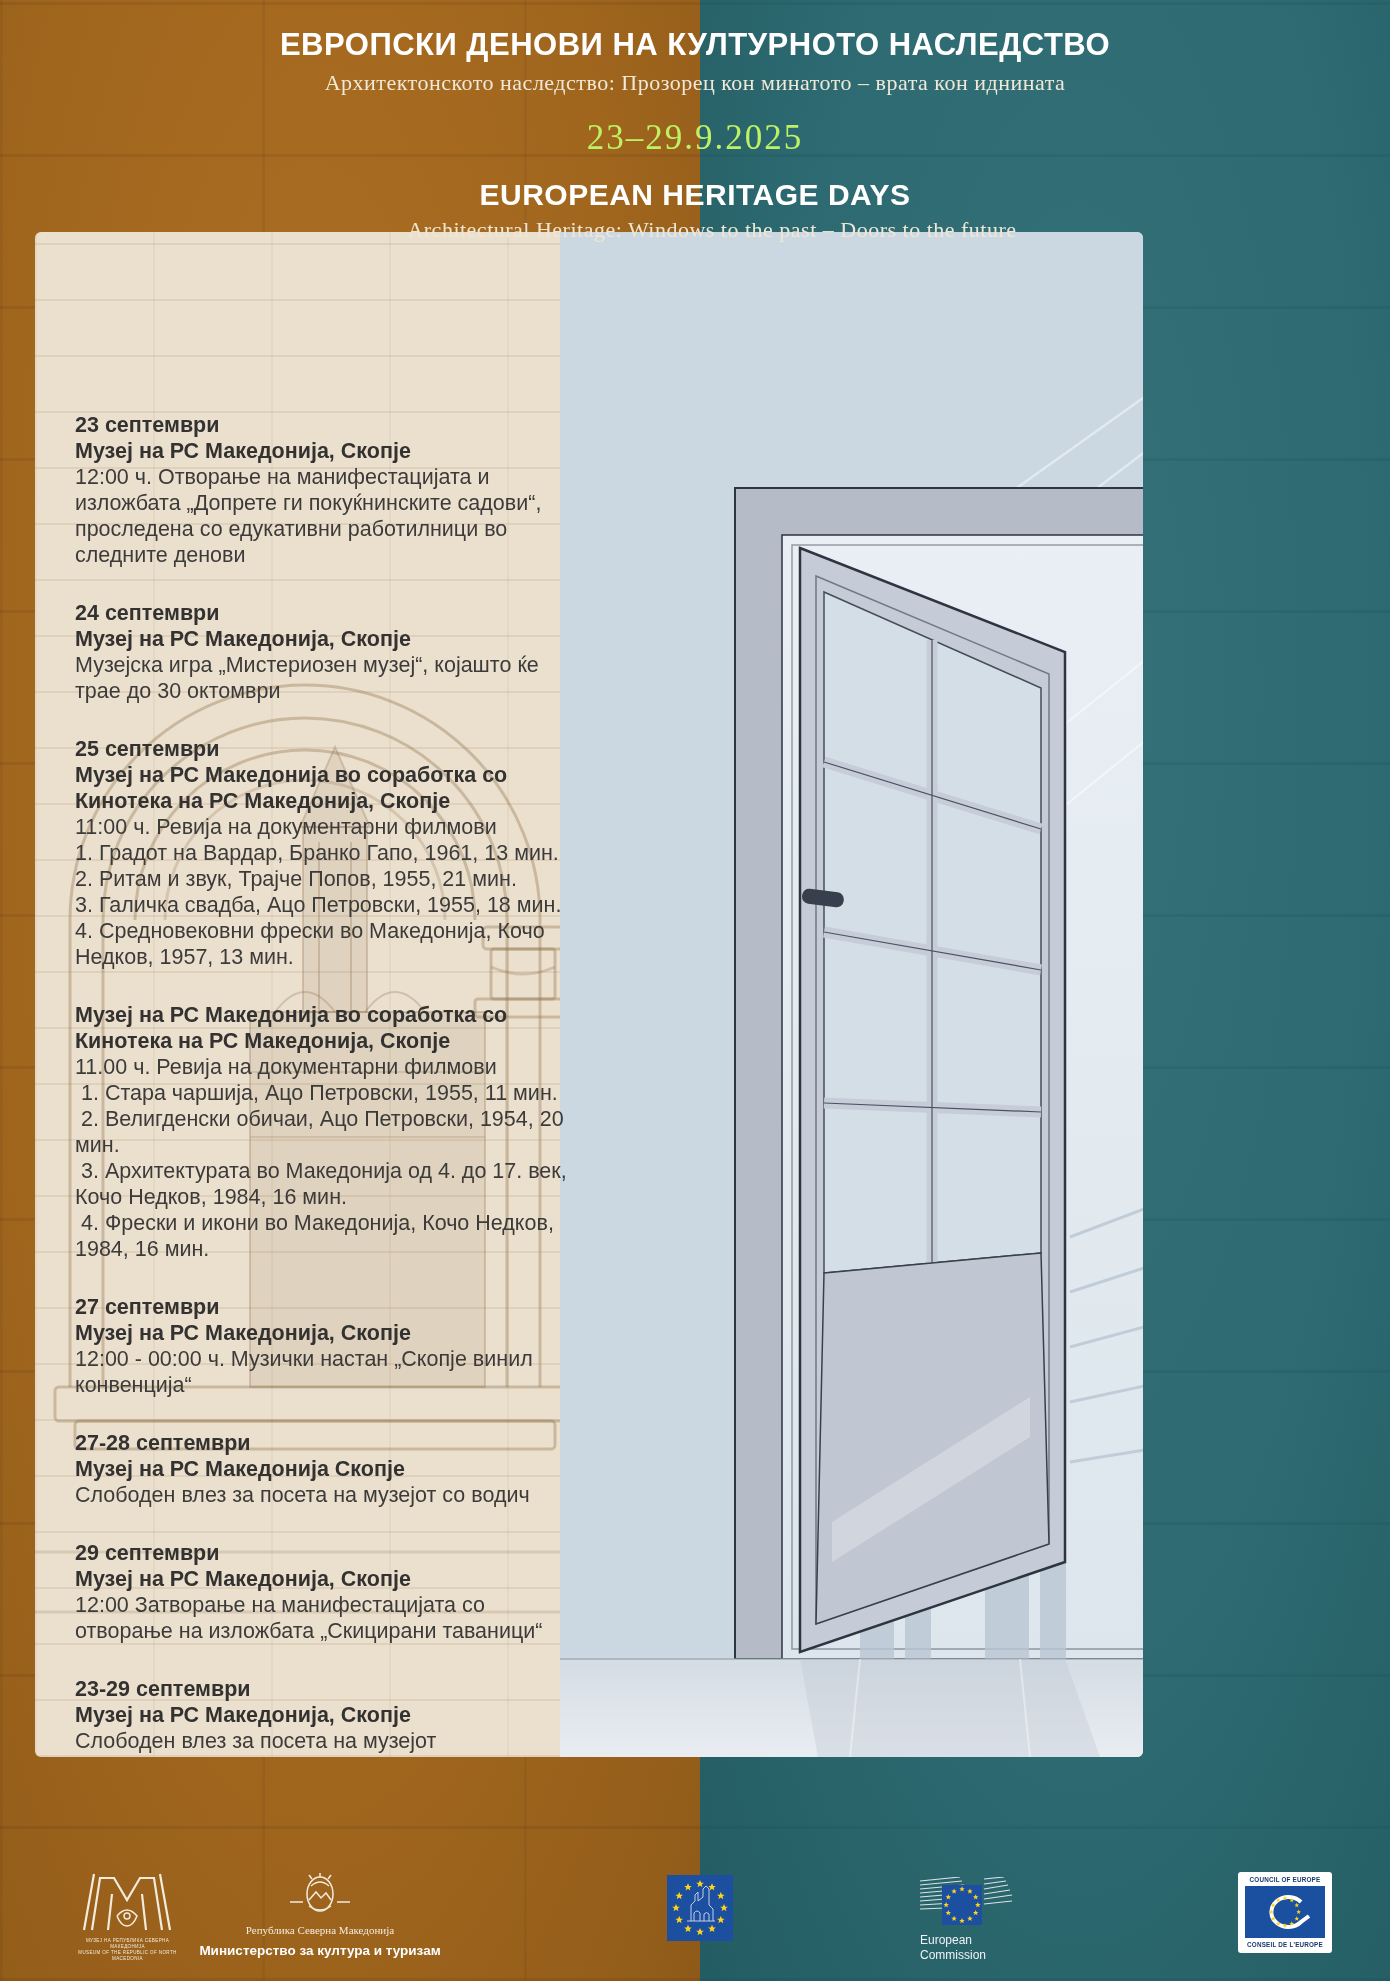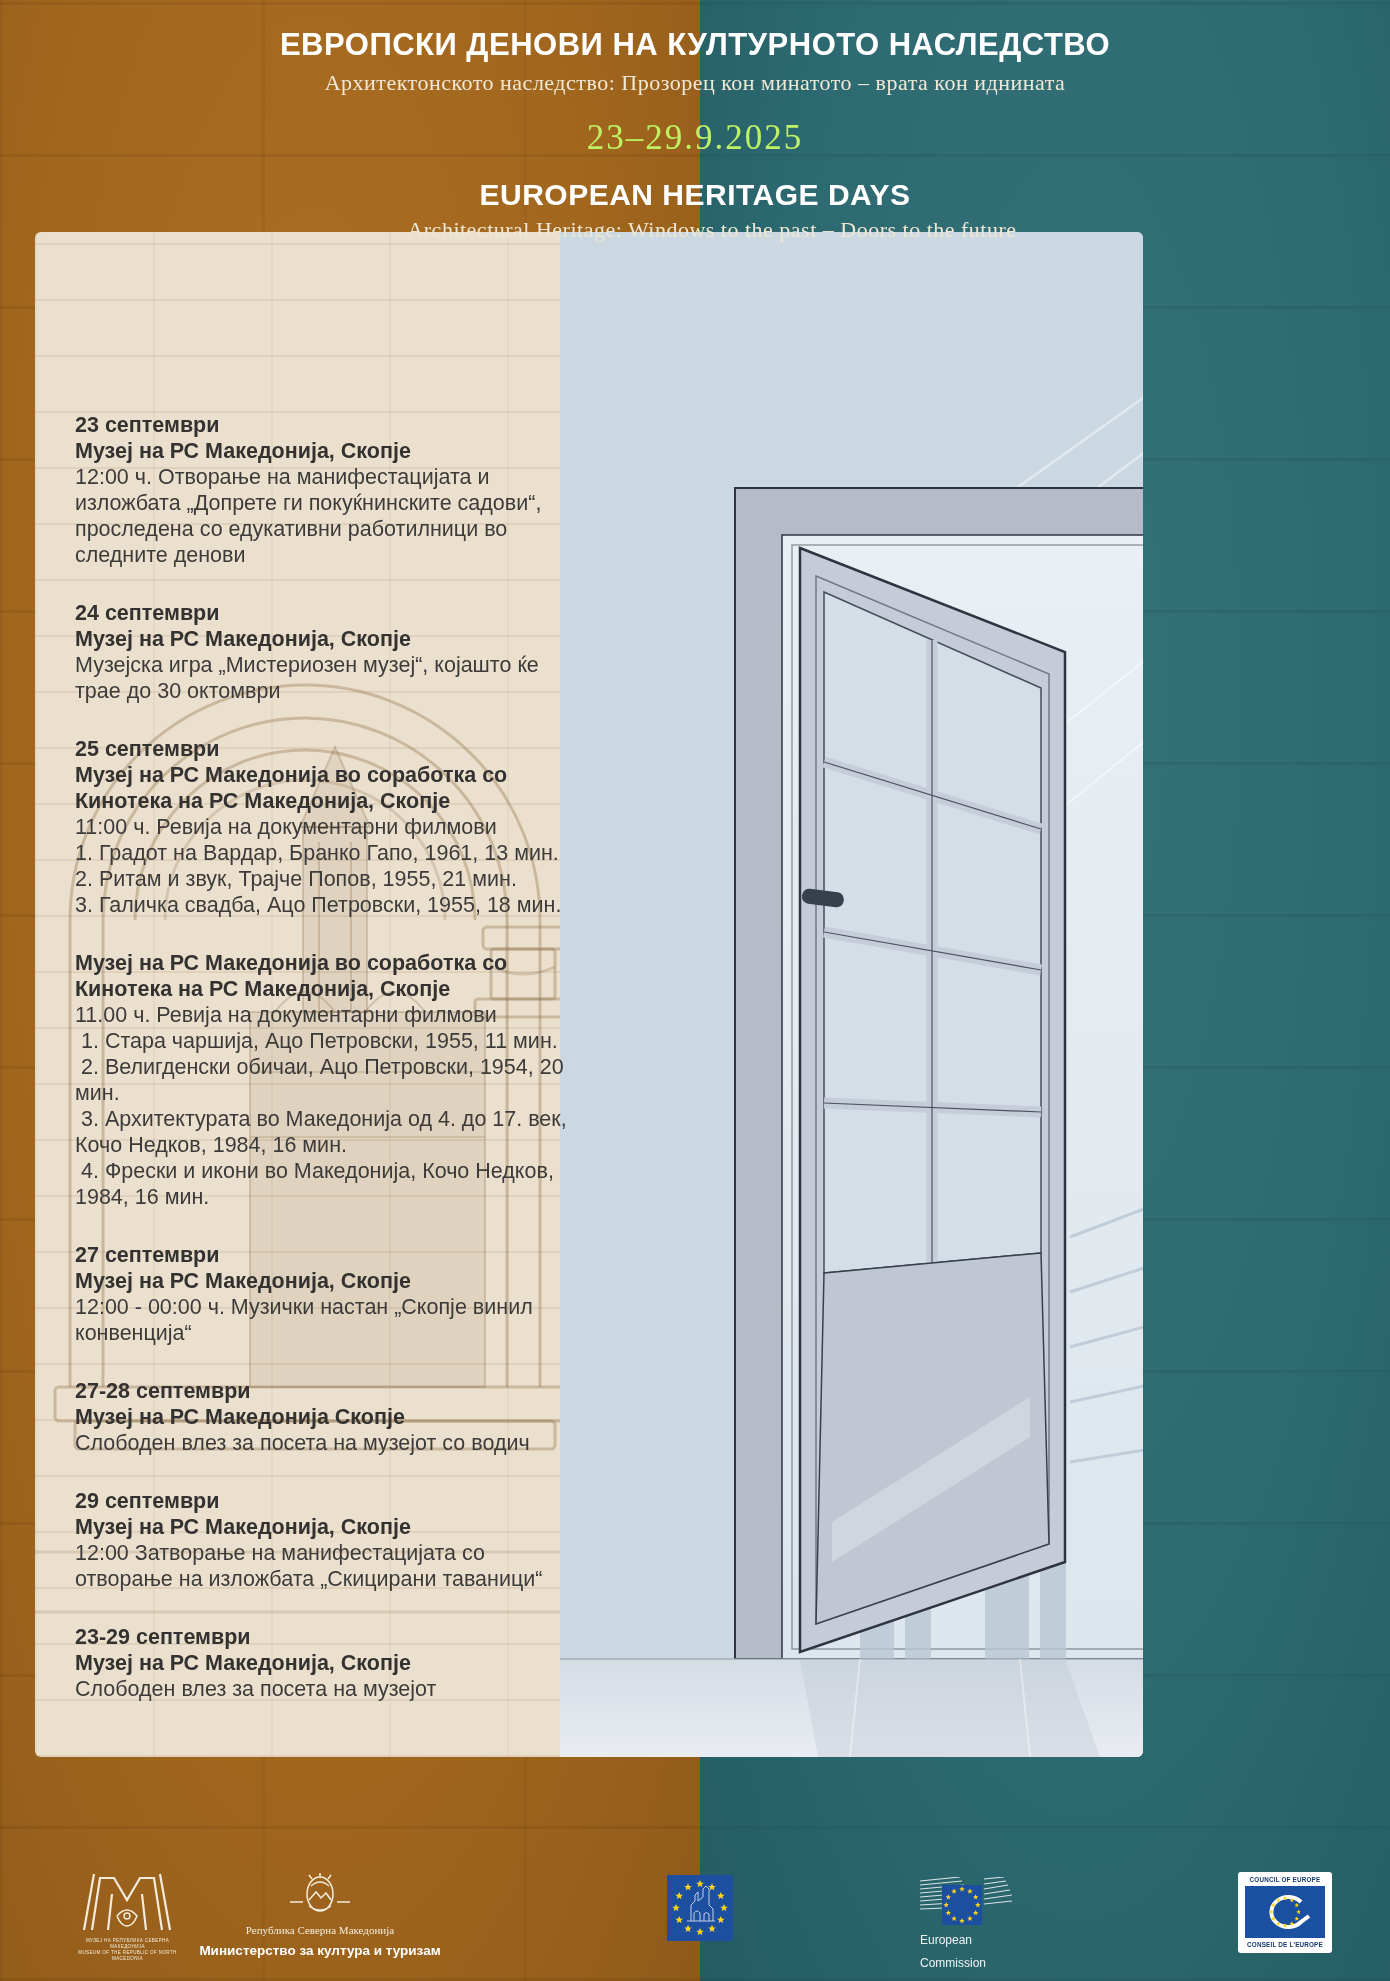--- a/index.html
+++ b/index.html
@@ -197,20 +197,21 @@
           <div class="s-venue">Музеј на РС Македонија, Скопје</div>
           <div class="s-line">Музејска игра „Мистериозен музеј“, којашто ќе трае до 30 октомври</div>
         </div>
         <div class="sec">
           <div class="s-date">25 септември</div>
           <div class="s-venue">Музеј на РС Македонија во соработка со Кинотека на РС Македонија, Скопје</div>
           <div class="s-line">11:00 ч. Ревија на документарни филмови</div>
           <div class="s-line">1. Градот на Вардар, Бранко Гапо, 1961, 13 мин.</div>
           <div class="s-line">2. Ритам и звук, Трајче Попов, 1955, 21 мин.</div>
           <div class="s-line">3. Галичка свадба, Ацо Петровски, 1955, 18 мин.</div>
+          <div class="s-line">4. Средновековни фрески во Македонија, Кочо Недков, 1957, 13 мин.</div>
         </div>
         <div class="sec">
           <div class="s-venue">Музеј на РС Македонија во соработка со Кинотека на РС Македонија, Скопје</div>
           <div class="s-line">11.00 ч. Ревија на документарни филмови</div>
           <div class="s-line"> 1. Стара чаршија, Ацо Петровски, 1955, 11 мин.</div>
           <div class="s-line"> 2. Велигденски обичаи, Ацо Петровски, 1954, 20 мин.</div>
           <div class="s-line"> 3. Архитектурата во Македонија од 4. до 17. век, Кочо Недков, 1984, 16 мин.</div>
           <div class="s-line"> 4. Фрески и икони во Македонија, Кочо Недков, 1984, 16 мин.</div>
         </div>
         <div class="sec">
@@ -322,21 +323,21 @@
           <use href="#star" transform="translate(11,19)"></use>
           <use href="#star" transform="translate(0,22)"></use>
           <use href="#star" transform="translate(-11,19)"></use>
           <use href="#star" transform="translate(-19,11)"></use>
           <use href="#star" transform="translate(-22,0)"></use>
           <use href="#star" transform="translate(-19,-11)"></use>
           <use href="#star" transform="translate(-11,-19)"></use>
         </g>
       </svg>
       <div class="ec-cap">European</div>
-      <div class="ec-cap" style="margin-top:12px;">Commission</div>
+      <div class="ec-cap" style="margin-top:4px;">Commission</div>
     </div>
 
     <div class="logo coe-box" style="left:1238px;top:115px;">
       <div class="coe-top">COUNCIL OF EUROPE</div>
       <svg width="80" height="52" viewBox="0 0 80 52" style="display:block;margin:3px auto;">
         <rect x="0" y="0" width="80" height="52" fill="#1b4fa0"></rect>
         <path d="M 56 16 A 17 15 0 1 0 56 36 L 64 30" stroke="#ffffff" stroke-width="4" fill="none"></path>
         <g transform="translate(40,26) scale(0.62)">
           <use href="#star" transform="translate(0,-22)"></use>
           <use href="#star" transform="translate(11,-19)"></use>

